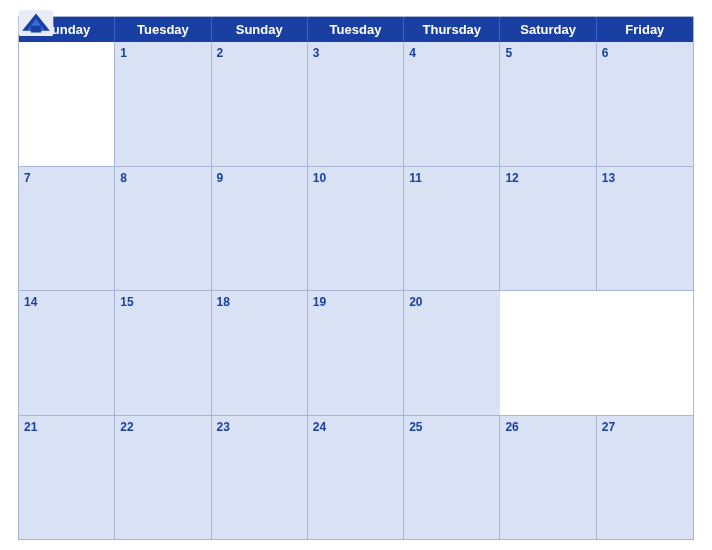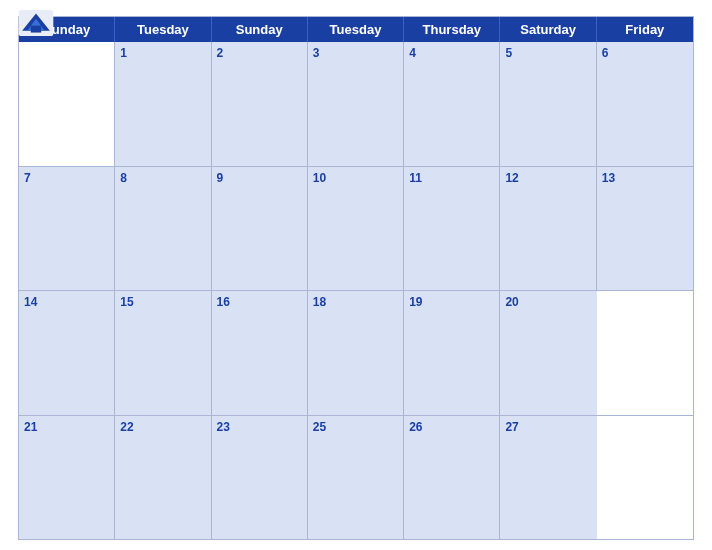--- a/index.html
+++ b/index.html
@@ -202,41 +202,41 @@
           </div>
         </div>
         <div class="cal-week">
           <div class="cal-cell has-day-header">
             <div class="day-num">14</div>
           </div>
           <div class="cal-cell has-day-header">
             <div class="day-num">15</div>
           </div>
           <div class="cal-cell has-day-header">
-            <div class="day-num">16</div>
-          </div>
-          <div class="cal-cell has-day-header">
             <div class="day-num">18</div>
           </div>
           <div class="cal-cell has-day-header">
             <div class="day-num">19</div>
           </div>
           <div class="cal-cell has-day-header">
             <div class="day-num">20</div>
           </div>
         </div>
         <div class="cal-week">
           <div class="cal-cell has-day-header">
             <div class="day-num">21</div>
           </div>
           <div class="cal-cell has-day-header">
             <div class="day-num">22</div>
           </div>
           <div class="cal-cell has-day-header">
             <div class="day-num">23</div>
+          </div>
+          <div class="cal-cell has-day-header">
+            <div class="day-num">24</div>
           </div>
           <div class="cal-cell has-day-header">
             <div class="day-num">25</div>
           </div>
           <div class="cal-cell has-day-header">
             <div class="day-num">26</div>
           </div>
           <div class="cal-cell has-day-header">
             <div class="day-num">27</div>
           </div>

